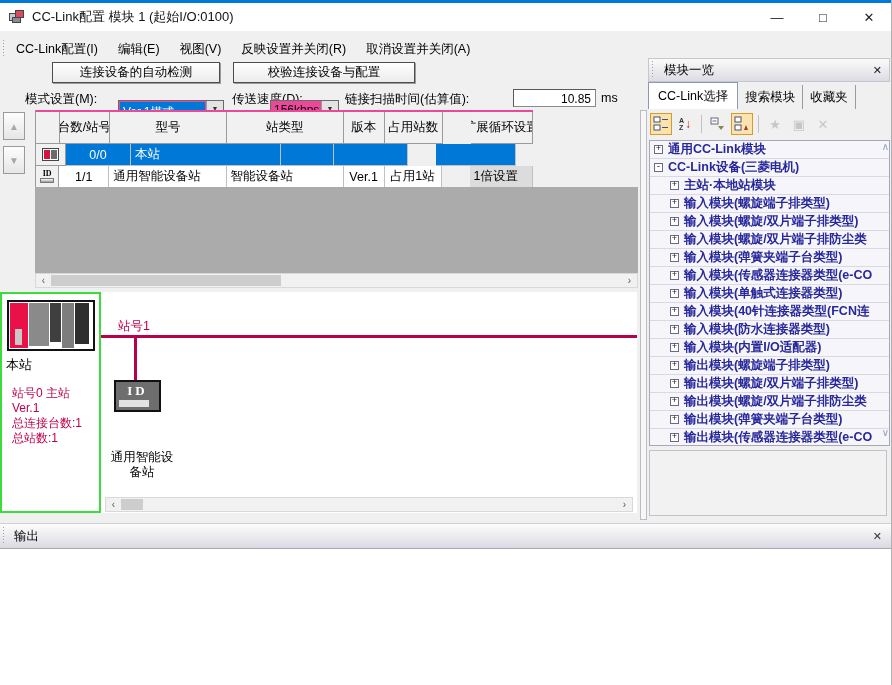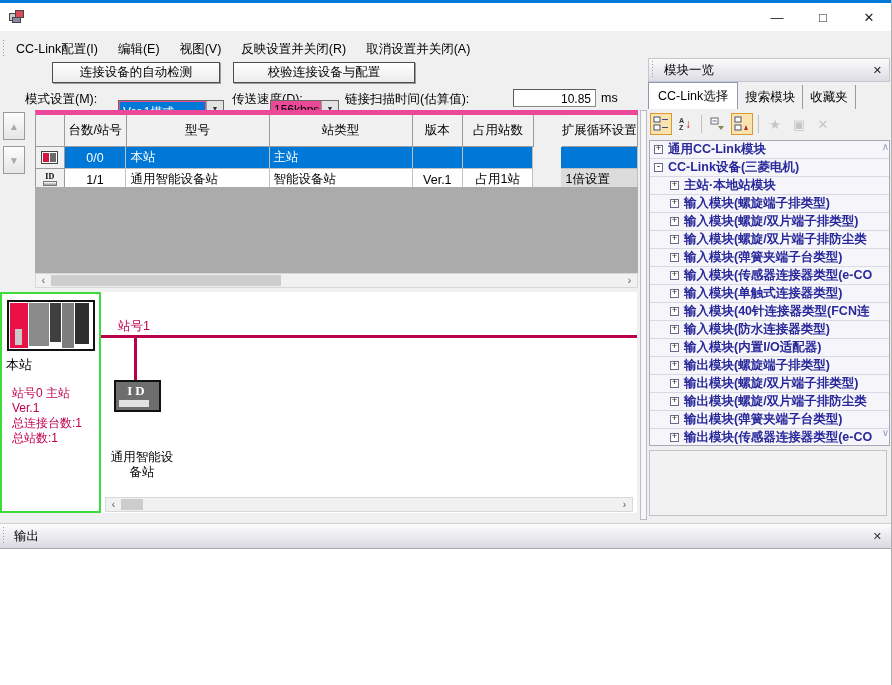--- a/index.html
+++ b/index.html
@@ -37,21 +37,21 @@
   .combo .drop { width:17px; background:#e3e3e3; border-left:1px solid #9a9a9a; display:flex; align-items:center; justify-content:center; font-size:7px; color:#333; }
   #combo-mode { left:118px; width:106px; }
   #combo-speed { left:270px; width:69px; }
   .scan-field { position:absolute; left:513px; top:89px; width:83px; height:18px; background:#fff; border:1px solid #8a8a8a; border-top-color:#5a5a5a; border-left-color:#5a5a5a; font-size:12px; text-align:right; padding:2px 4px; }
 
   
   .udbtn { position:absolute; left:3px; width:22px; height:28px; background:linear-gradient(#fdfdfd,#e6e6e6); border:1px solid #9a9a9a; display:flex; align-items:center; justify-content:center; color:#a8a8a8; font-size:10px; }
   #btn-up { top:112px; } #btn-down { top:146px; }
 
   
-  .stn-table { position:absolute; left:35px; top:110px; width:603px; border-left:1px solid #9b9b9b; border-top:5px solid #ec4899; }
+  .stn-table { position:absolute; left:35px; top:110px; width:498px; border-left:1px solid #9b9b9b; border-top:2px solid #ec4899; }
   .trow { display:flex; }
   .tcell { border-right:1px solid #9b9b9b; border-bottom:1px solid #9b9b9b; overflow:hidden; white-space:nowrap; }
   .th { height:32px; background:#f1f1f1; display:flex; align-items:center; justify-content:center; font-size:12.5px; }
   .td { height:22px; background:#fff; display:flex; align-items:center; font-size:12.5px; padding:0 4px; border-right-color:#c0c0c0; border-bottom-color:#c0c0c0; }
   .td.center { justify-content:center; padding:0; }
   .rowsel .td { background:#0078d7; color:#fff; }
   .iconcell { background:#f1f1f1 !important; justify-content:center; padding:0; border-right-color:#9b9b9b; border-bottom-color:#9b9b9b; }
   .c0{width:30px;} .c1{width:65px;} .c2{width:150px;} .c3{width:150px;} .c4{width:53px;} .c5{width:74px;} .c6{width:80px;margin-left:28px;}
   .cyc-cell { background:#dcdcdc !important; }
   .tbl-filler { position:absolute; left:35px; top:187px; width:603px; height:86px; background:#ababab; }
@@ -133,20 +133,21 @@
 
 <div id="window">
   <div class="accent-top"></div>
 
   <div class="title-bar">
     <div class="app-icon">
       <span class="aib" style="left:0;top:3px;width:9px;height:8px;background:#c9c9c9;"></span>
       <span class="aib" style="left:6px;top:0;width:9px;height:8px;"></span>
       <span class="aib" style="left:3px;top:7px;width:9px;height:6px;background:#8a8aa0;"></span>
     </div>
+    <span class="title-text">CC-Link配置 模块 1 (起始I/O:0100)</span>
     <div class="win-btns">
       <div class="win-btn">—</div>
       <div class="win-btn">□</div>
       <div class="win-btn">✕</div>
     </div>
   </div>
 
   <div class="menu-bar">
     <div class="grip-v"></div>
     <span class="menu-item">CC-Link配置(I)</span>
@@ -190,21 +191,20 @@
     </div>
     <div class="trow rowsel">
       <div class="tcell td iconcell c0">
         <span class="plc-mini">
             <span class="r"></span>
             <span class="g"></span>
           </span>
       </div>
       <div class="tcell td center c1">0/0</div>
       <div class="tcell td c2">本站</div>
-      <div class="tcell td c3">主站</div>
       <div class="tcell td center c4"></div>
       <div class="tcell td center c5"></div>
       <div class="tcell td c6"></div>
     </div>
     <div class="trow">
       <div class="tcell td iconcell c0">
         <span class="id-mini">
             <span class="t">ID</span>
             <span class="b"></span>
           </span>

